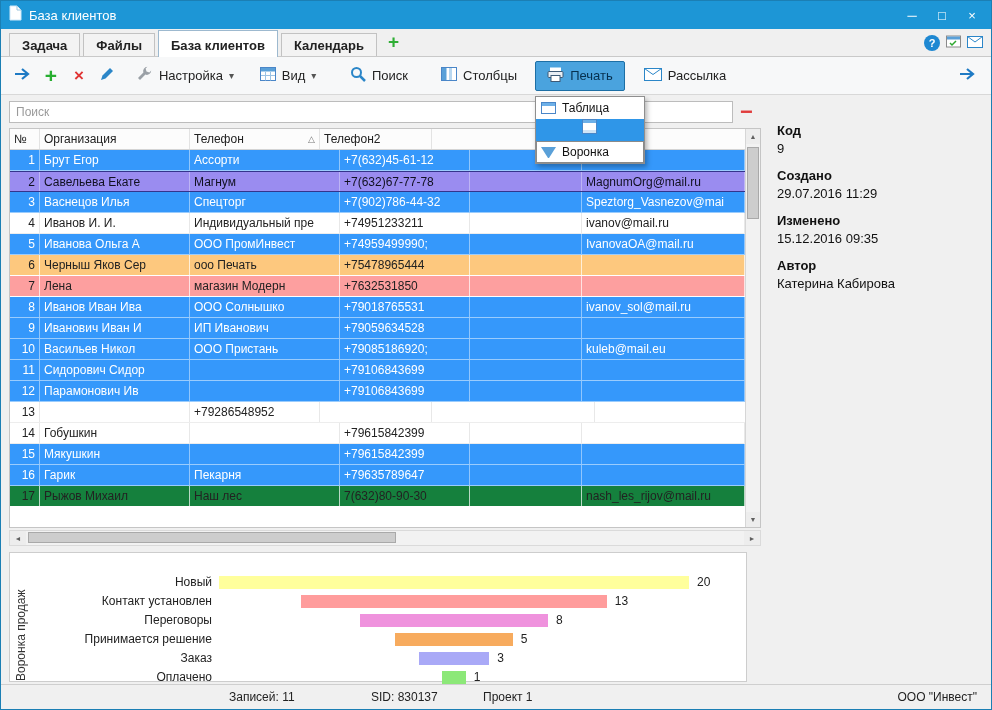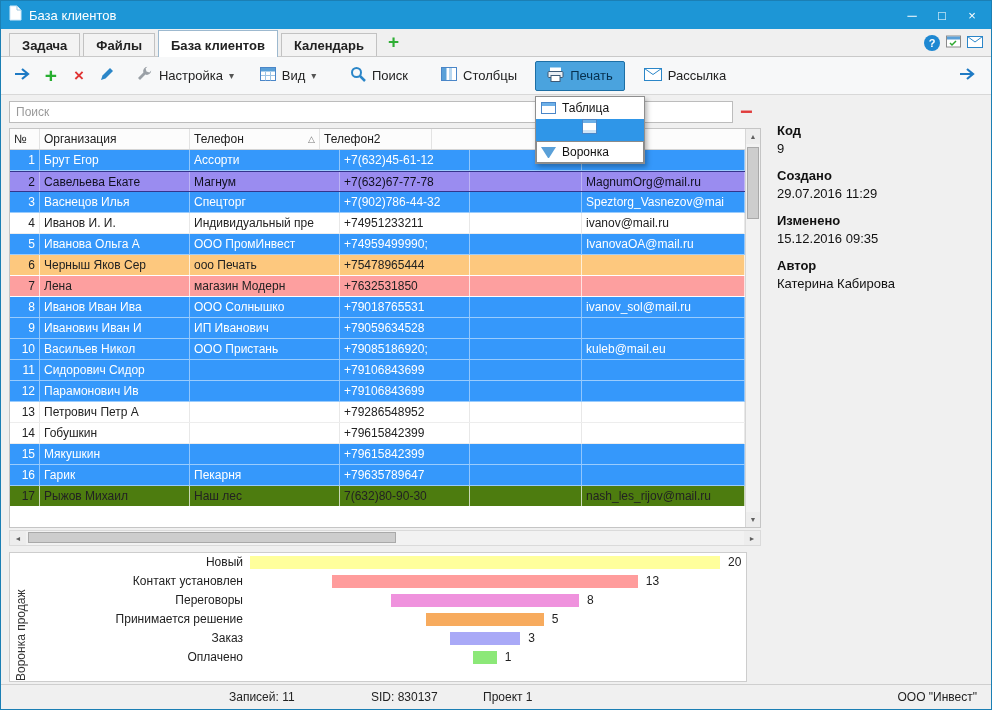--- a/index.html
+++ b/index.html
@@ -54,36 +54,36 @@
   .cell { padding: 3px 4px; overflow: hidden; white-space: nowrap; border-right: 1px solid rgba(255,255,255,0.45); line-height: 14px; }
   .cell.c0 { text-align: right; }
   .style-blue { background: #3598fb; color: #fff; border-bottom: 1px solid rgba(255,255,255,0.5); }
   .style-white { background: #fff; color: #222; border-bottom: 1px solid #ededed; }
   .style-white .cell { border-right-color: #e8e8e8; }
   .style-selected { background: #9a8cf0; color: #101020; border-top: 1px solid #34348c; border-bottom: 1px solid #34348c; height: 21px; }
   .style-selected .cell { border-right-color: rgba(255,255,255,0.35); }
   .style-orange { background: #fdc87e; color: #222; border-bottom: 1px solid #fff; }
   .style-orange .cell, .style-pink .cell, .style-yellow .cell { border-right-color: rgba(255,255,255,0.7); }
   .style-pink { background: #fd9f9f; color: #222; border-bottom: 1px solid #fff; }
-  .style-yellow { background: #4d7c0f; color: #222; border-bottom: 1px solid #fff; }
+  .style-yellow { background: #15803d; color: #222; border-bottom: 1px solid #fff; }
 
   
   .v-scroll { width: 15px; background: #f2f2f2; border-left: 1px solid #d6d6d6; display: flex; flex-direction: column; }
   .sb-btn { flex: 0 0 15px; display: flex; align-items: center; justify-content: center; font-size: 7px; color: #606060; background: #ededed; }
   .sb-track-v { flex: 1; position: relative; }
   .sb-thumb-v { position: absolute; top: 3px; left: 1px; width: 12px; height: 72px; background: #cdcdcd; border: 1px solid #a9a9a9; }
   .h-scroll { width: 752px; height: 16px; margin-top: 2px; background: #f2f2f2; border: 1px solid #dadada; display: flex; }
   .h-scroll .sb-btn { flex: 0 0 16px; }
   .sb-track-h { flex: 1; position: relative; }
   .sb-thumb-h { position: absolute; top: 1px; left: 2px; width: 368px; height: 11px; background: #cdcdcd; border: 1px solid #a9a9a9; }
 
   
   .funnel-panel { width: 738px; height: 130px; margin-top: 6px; background: #fff; border: 1px solid #cdcdcd; position: relative; }
   .funnel-ylabel { position: absolute; left: 4px; top: 0; bottom: 0; display: flex; align-items: center; writing-mode: vertical-rl; transform: rotate(180deg); font-size: 12px; color: #333; }
-  .funnel-rows { position: absolute; left: 0; right: 0; top: 0; padding-left: 31px; }
+  .funnel-rows { position: absolute; left: 0; right: 0; top: 20px; }
   .frow { position: relative; height: 19px; }
   .flabel { position: absolute; left: 0; top: 2px; width: 202px; text-align: right; font-size: 12px; color: #222; white-space: nowrap; }
   .fbar { position: absolute; top: 3px; height: 13px; }
   .fval { position: absolute; top: 2px; font-size: 12px; color: #222; }
 
   
   .right-panel { flex: 1; padding: 8px 10px 0 16px; font-size: 13px; color: #111; }
   .d-label { font-weight: bold; margin-top: 12px; }
   .d-label:first-child { margin-top: 20px; }
   .d-value { margin-top: 3px; }
@@ -333,21 +333,20 @@
               <div class="trow style-blue">
                 <div class="cell c0">12</div>
                 <div class="cell c1">Парамонович Ив</div>
                 <div class="cell c2"></div>
                 <div class="cell c3">+79106843699</div>
                 <div class="cell c4"></div>
                 <div class="cell c5"></div>
               </div>
               <div class="trow style-white">
                 <div class="cell c0">13</div>
-                <div class="cell c1">Петрович Петр А</div>
                 <div class="cell c2"></div>
                 <div class="cell c3">+79286548952</div>
                 <div class="cell c4"></div>
                 <div class="cell c5"></div>
               </div>
               <div class="trow style-white">
                 <div class="cell c0">14</div>
                 <div class="cell c1">Гобушкин</div>
                 <div class="cell c2"></div>
                 <div class="cell c3">+79615842399</div>

